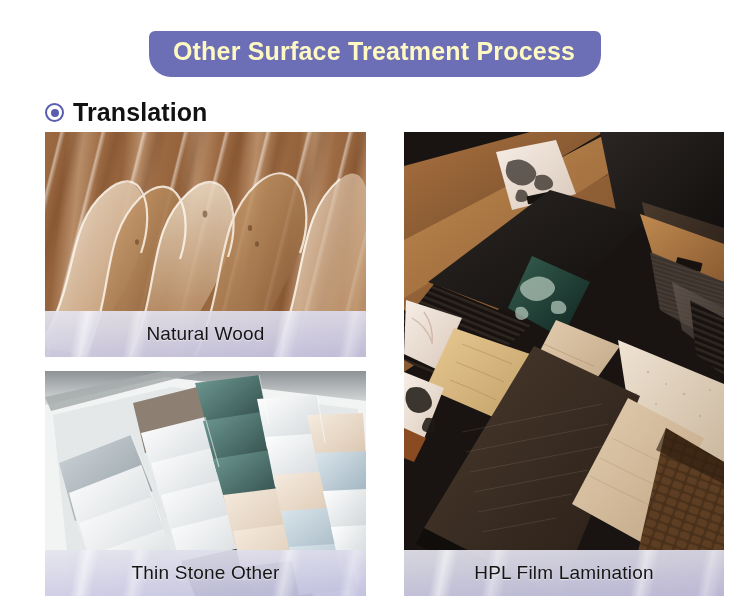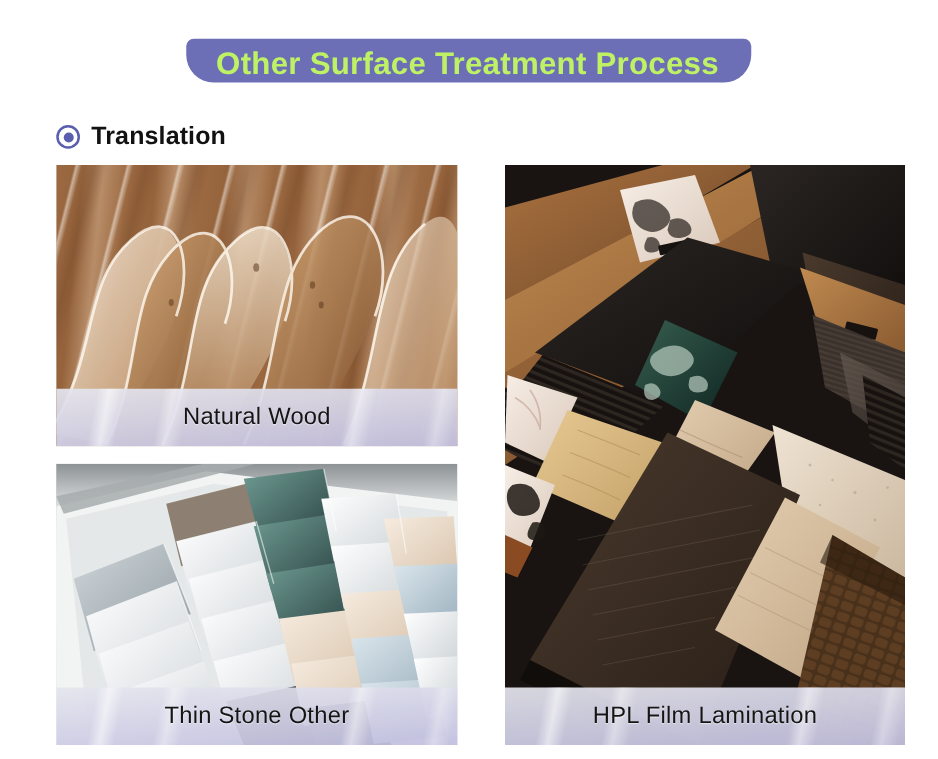--- a/index.html
+++ b/index.html
@@ -18,26 +18,26 @@
   
   .banner-row {
     position: absolute;
     left: 0; top: 31px;
     width: 750px;
     display: flex;
     justify-content: center;
   }
   .banner {
     background: #6c6eb6;
-    color: #bef264;
+    color: #fef9c3;
     font-size: 25px;
     font-weight: bold;
     letter-spacing: .2px;
     line-height: 41px;
-    height: 35px;
+    height: 46px;
     padding: 0 26px 0 24px;
     border-radius: 6px 6px 22px 22px;
     white-space: nowrap;
     text-align: center;
   }
 
   
   .section-head {
     position: absolute;
     left: 45px; top: 98px;
@@ -56,21 +56,21 @@
     justify-content: center;
     flex: none;
   }
   .radio-icon i {
     width: 8px; height: 8px;
     border-radius: 50%;
     background: #5b5eae;
     display: block;
   }
   .section-title {
-    font-size: 20px;
+    font-size: 25px;
     font-weight: bold;
     color: #121212;
     letter-spacing: .1px;
   }
 
   
   .card {
     position: absolute;
     overflow: hidden;
     background: #efefef;

